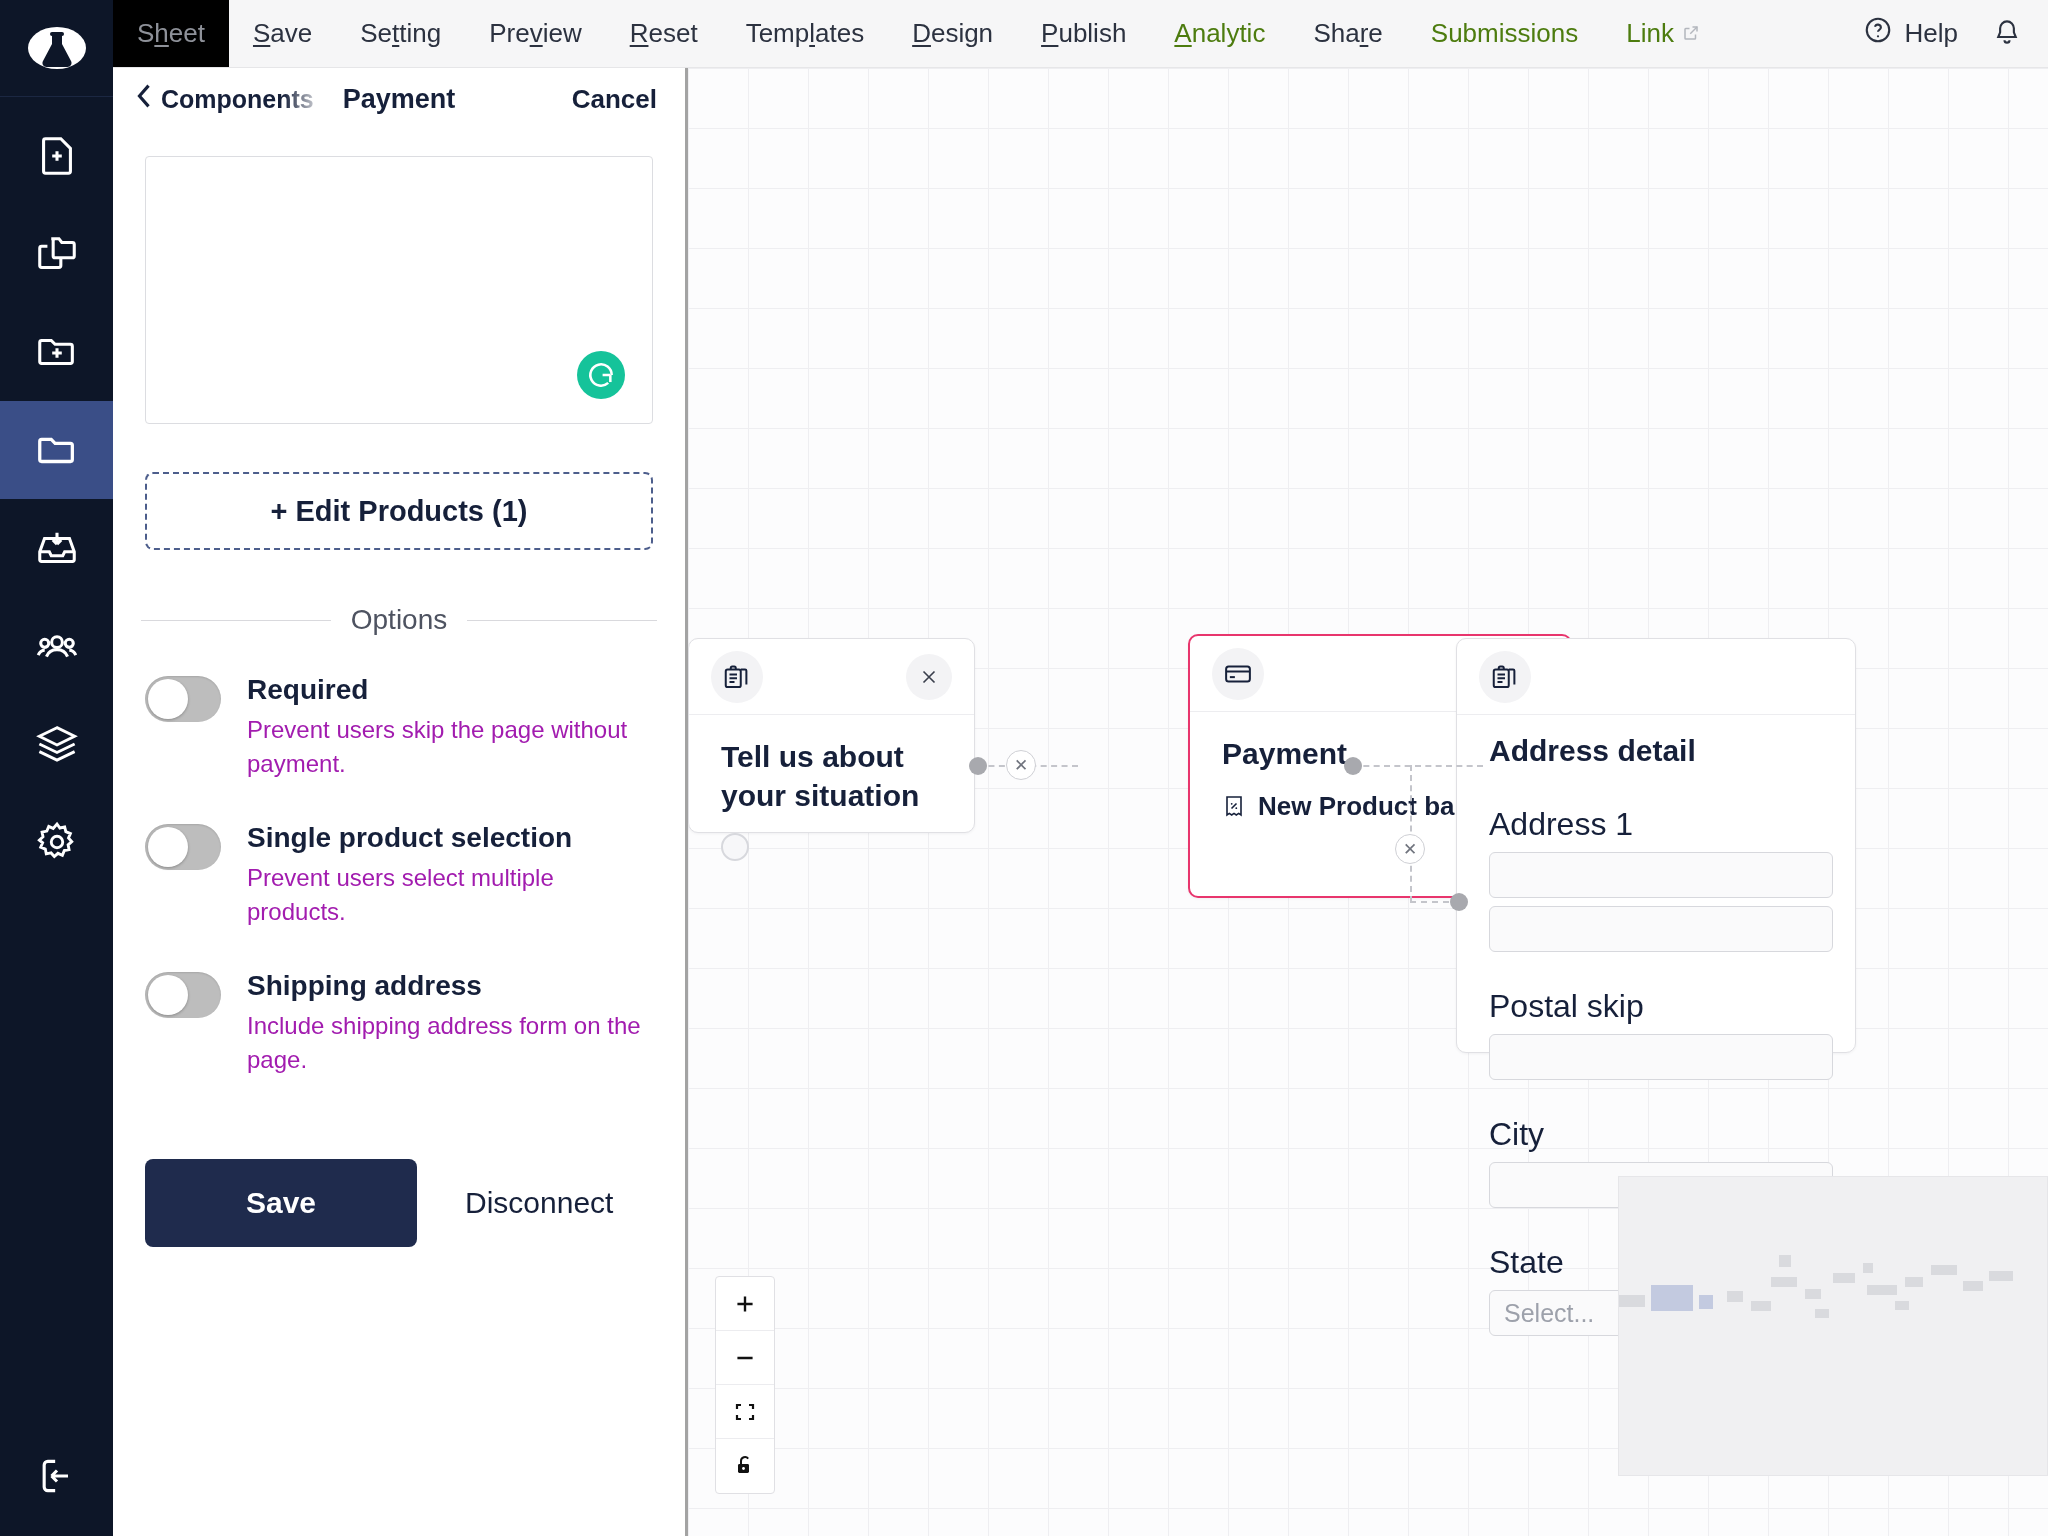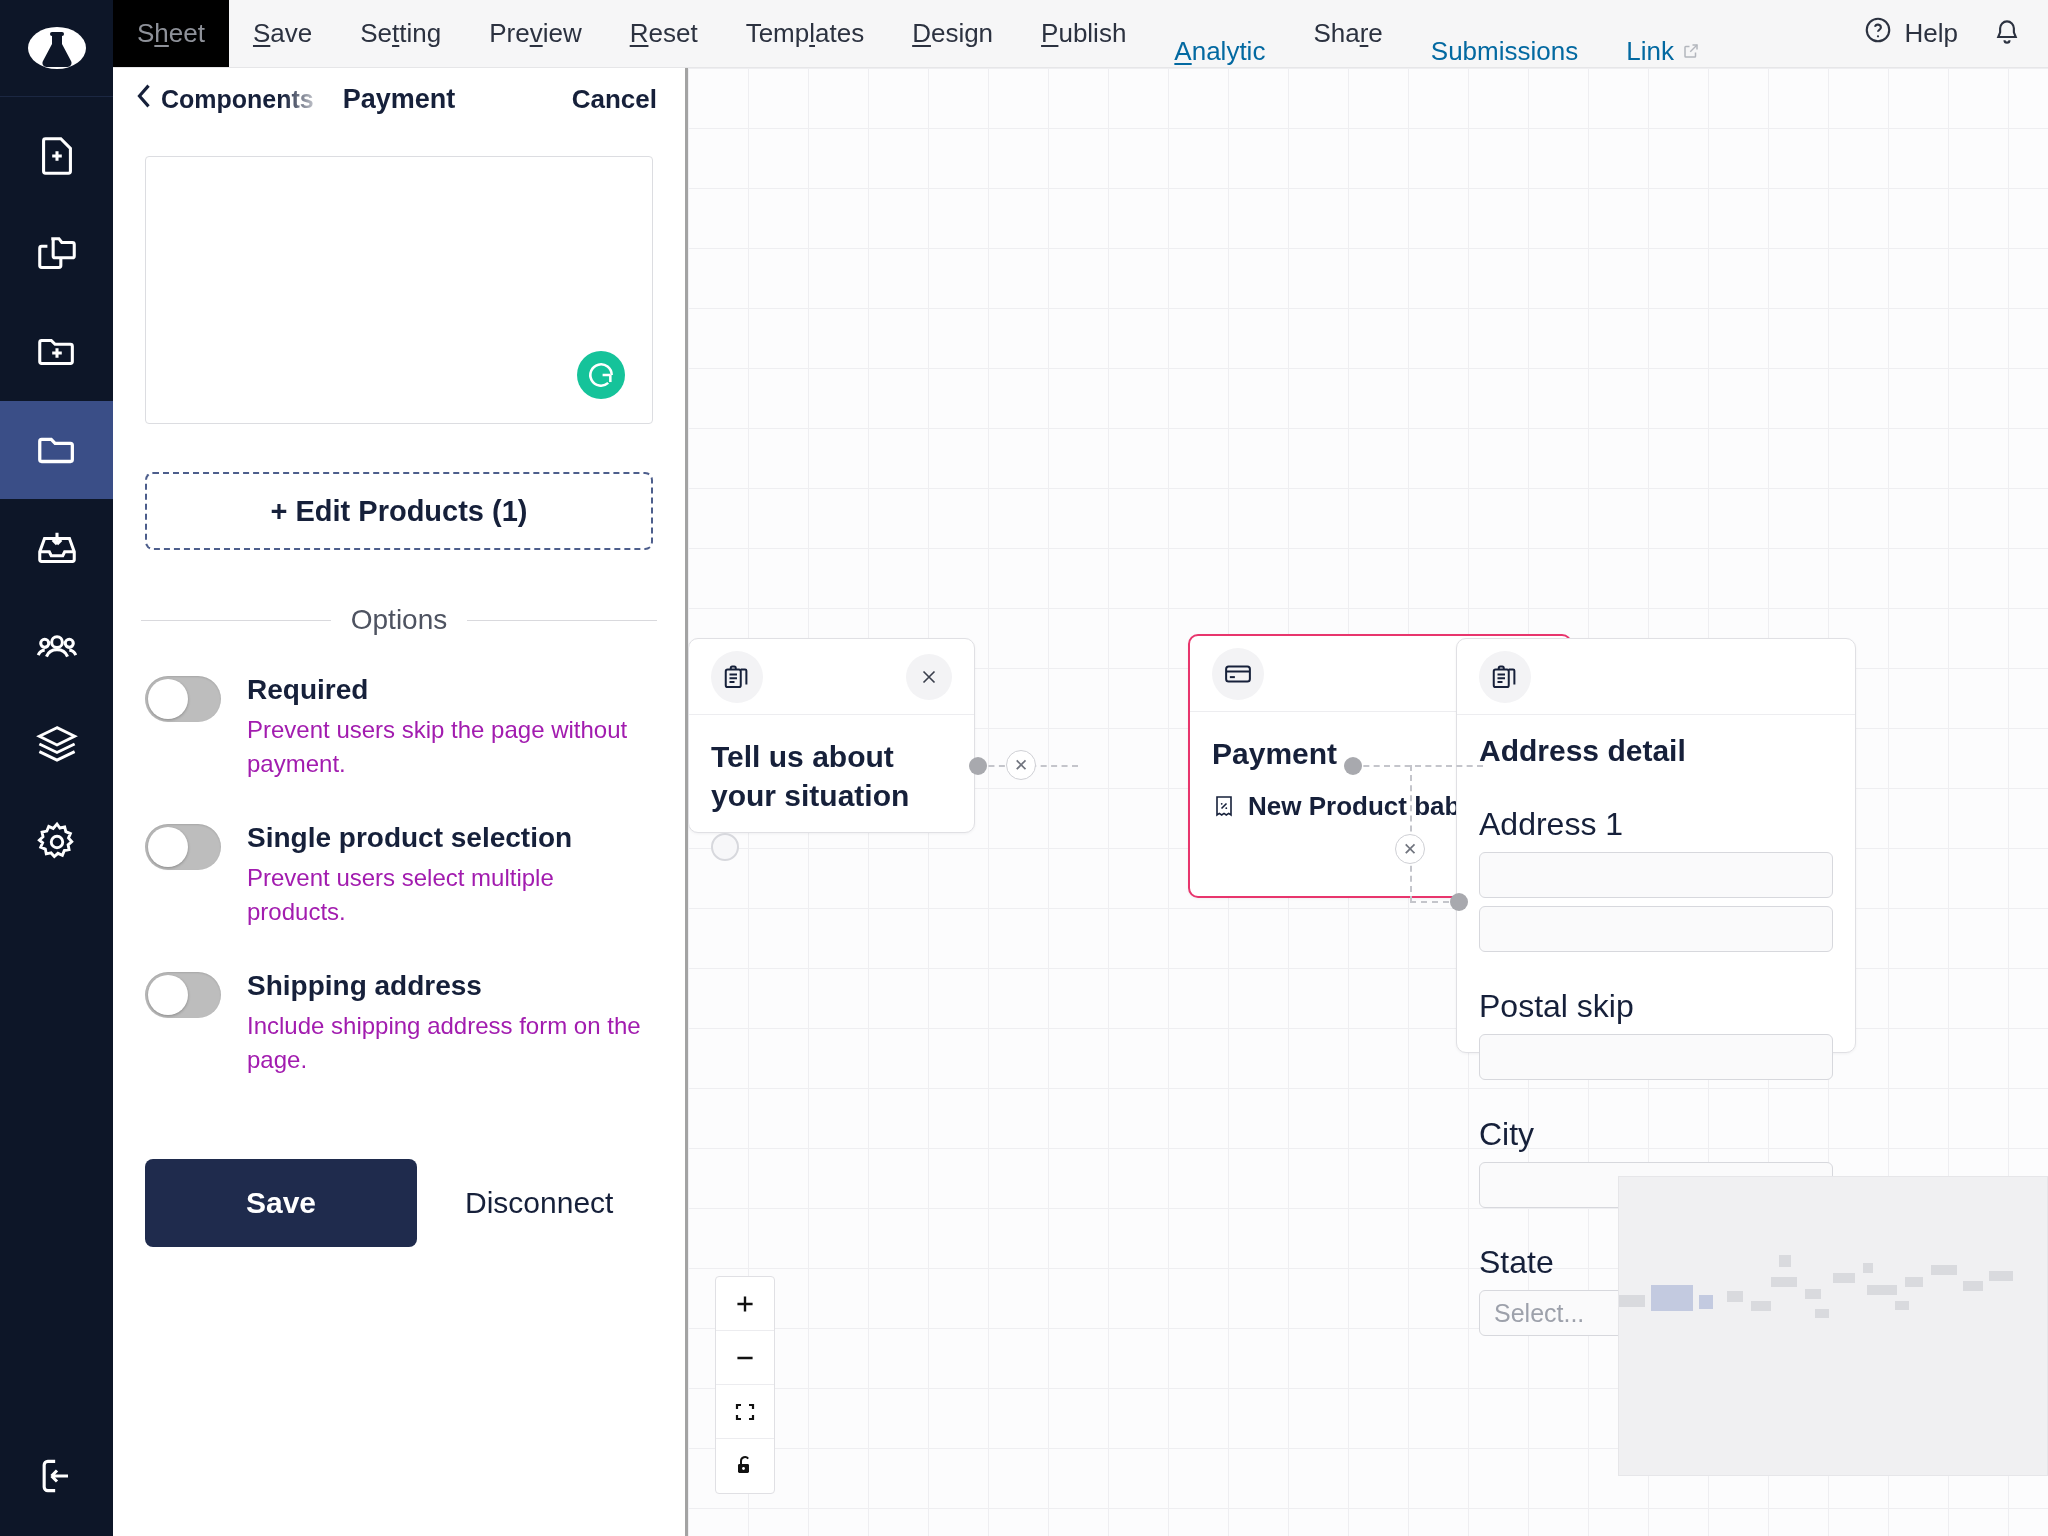--- a/index.html
+++ b/index.html
@@ -47,21 +47,21 @@
     display: flex; align-items: stretch;
   }
   .menu { display: flex; align-items: stretch; }
   .menu-item {
     display: flex; align-items: center;
     padding: 0 24px;
     font-size: 26px; color: #2c3240;
     cursor: pointer; white-space: nowrap;
   }
   .menu-item.selected { background: #000000; color: #8e9199; }
-  .menu-item.disabled { color: #0369a1; cursor: default; align-items: flex-end; }
+  .menu-item.disabled { color: #4d7c0f; cursor: default; }
   .menu-item .acc { text-decoration: underline; text-underline-offset: 3px; }
   .topbar-spacer { flex: 1; }
   .top-right { display: flex; align-items: center; padding-right: 26px; gap: 34px; }
   .help-btn { display: flex; align-items: center; gap: 12px; font-size: 26px; color: #2c3240; cursor: pointer; }
   .ext-ico { display: inline-block; margin-left: 8px; vertical-align: -2px; }
 
   
   .panel {
     position: absolute; top: 68px; left: 0;
     width: 575px; height: 1468px;
@@ -183,21 +183,21 @@
     width: 52px; height: 52px; border-radius: 50%;
     background: #f3f3f5;
     display: flex; align-items: center; justify-content: center;
   }
   .node-close {
     width: 46px; height: 46px; border-radius: 50%;
     background: #f3f3f5;
     display: flex; align-items: center; justify-content: center;
     cursor: pointer;
   }
-  .node-body { padding: 22px 22px 26px 22px; }
+  .node-body { padding: 22px 22px 26px 32px; }
   .node-title { font-size: 30px; font-weight: bold; color: #16203a; line-height: 1.3; }
   .node-sub {
     display: flex; align-items: flex-start; gap: 12px;
     margin-top: 16px; font-size: 26px; font-weight: bold; color: #16203a; line-height: 1.35;
   }
   .radio-dot {
     width: 28px; height: 28px; border-radius: 50%;
     border: 2px solid #d7d8dd; background: #f7f7f9;
     margin-top: 18px;
   }

